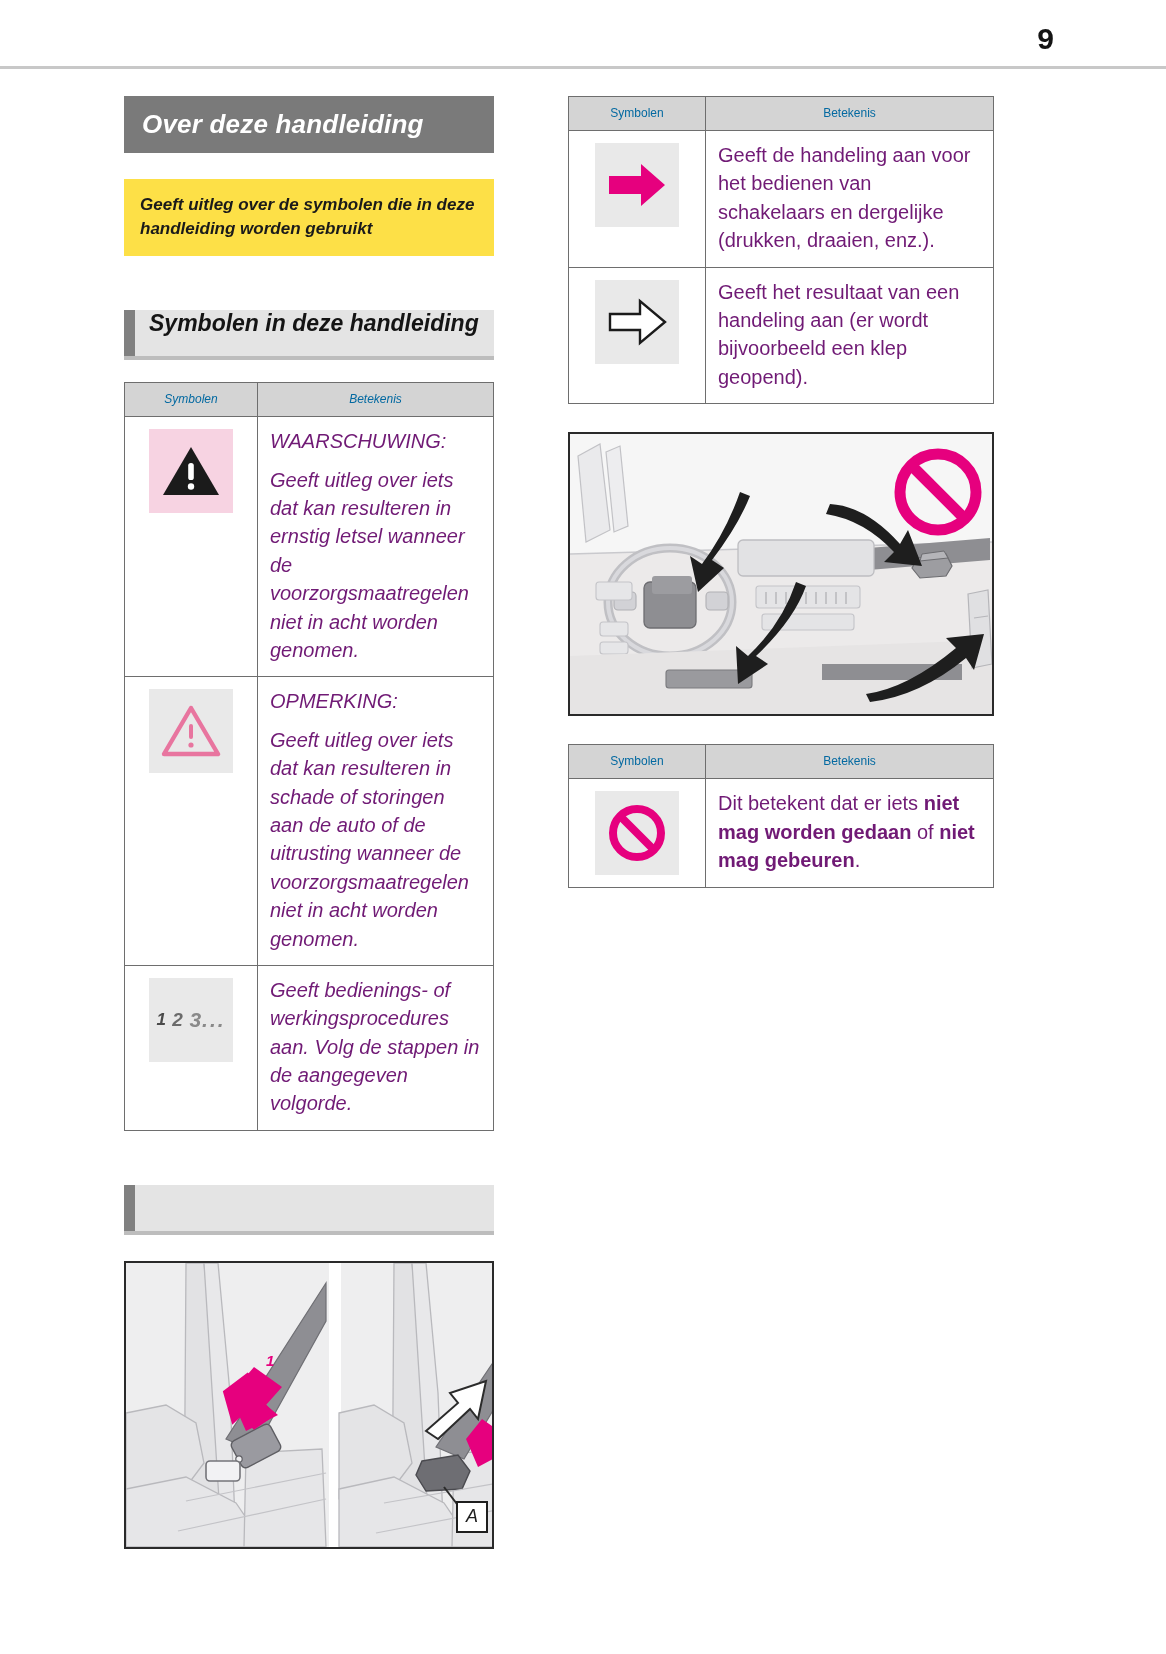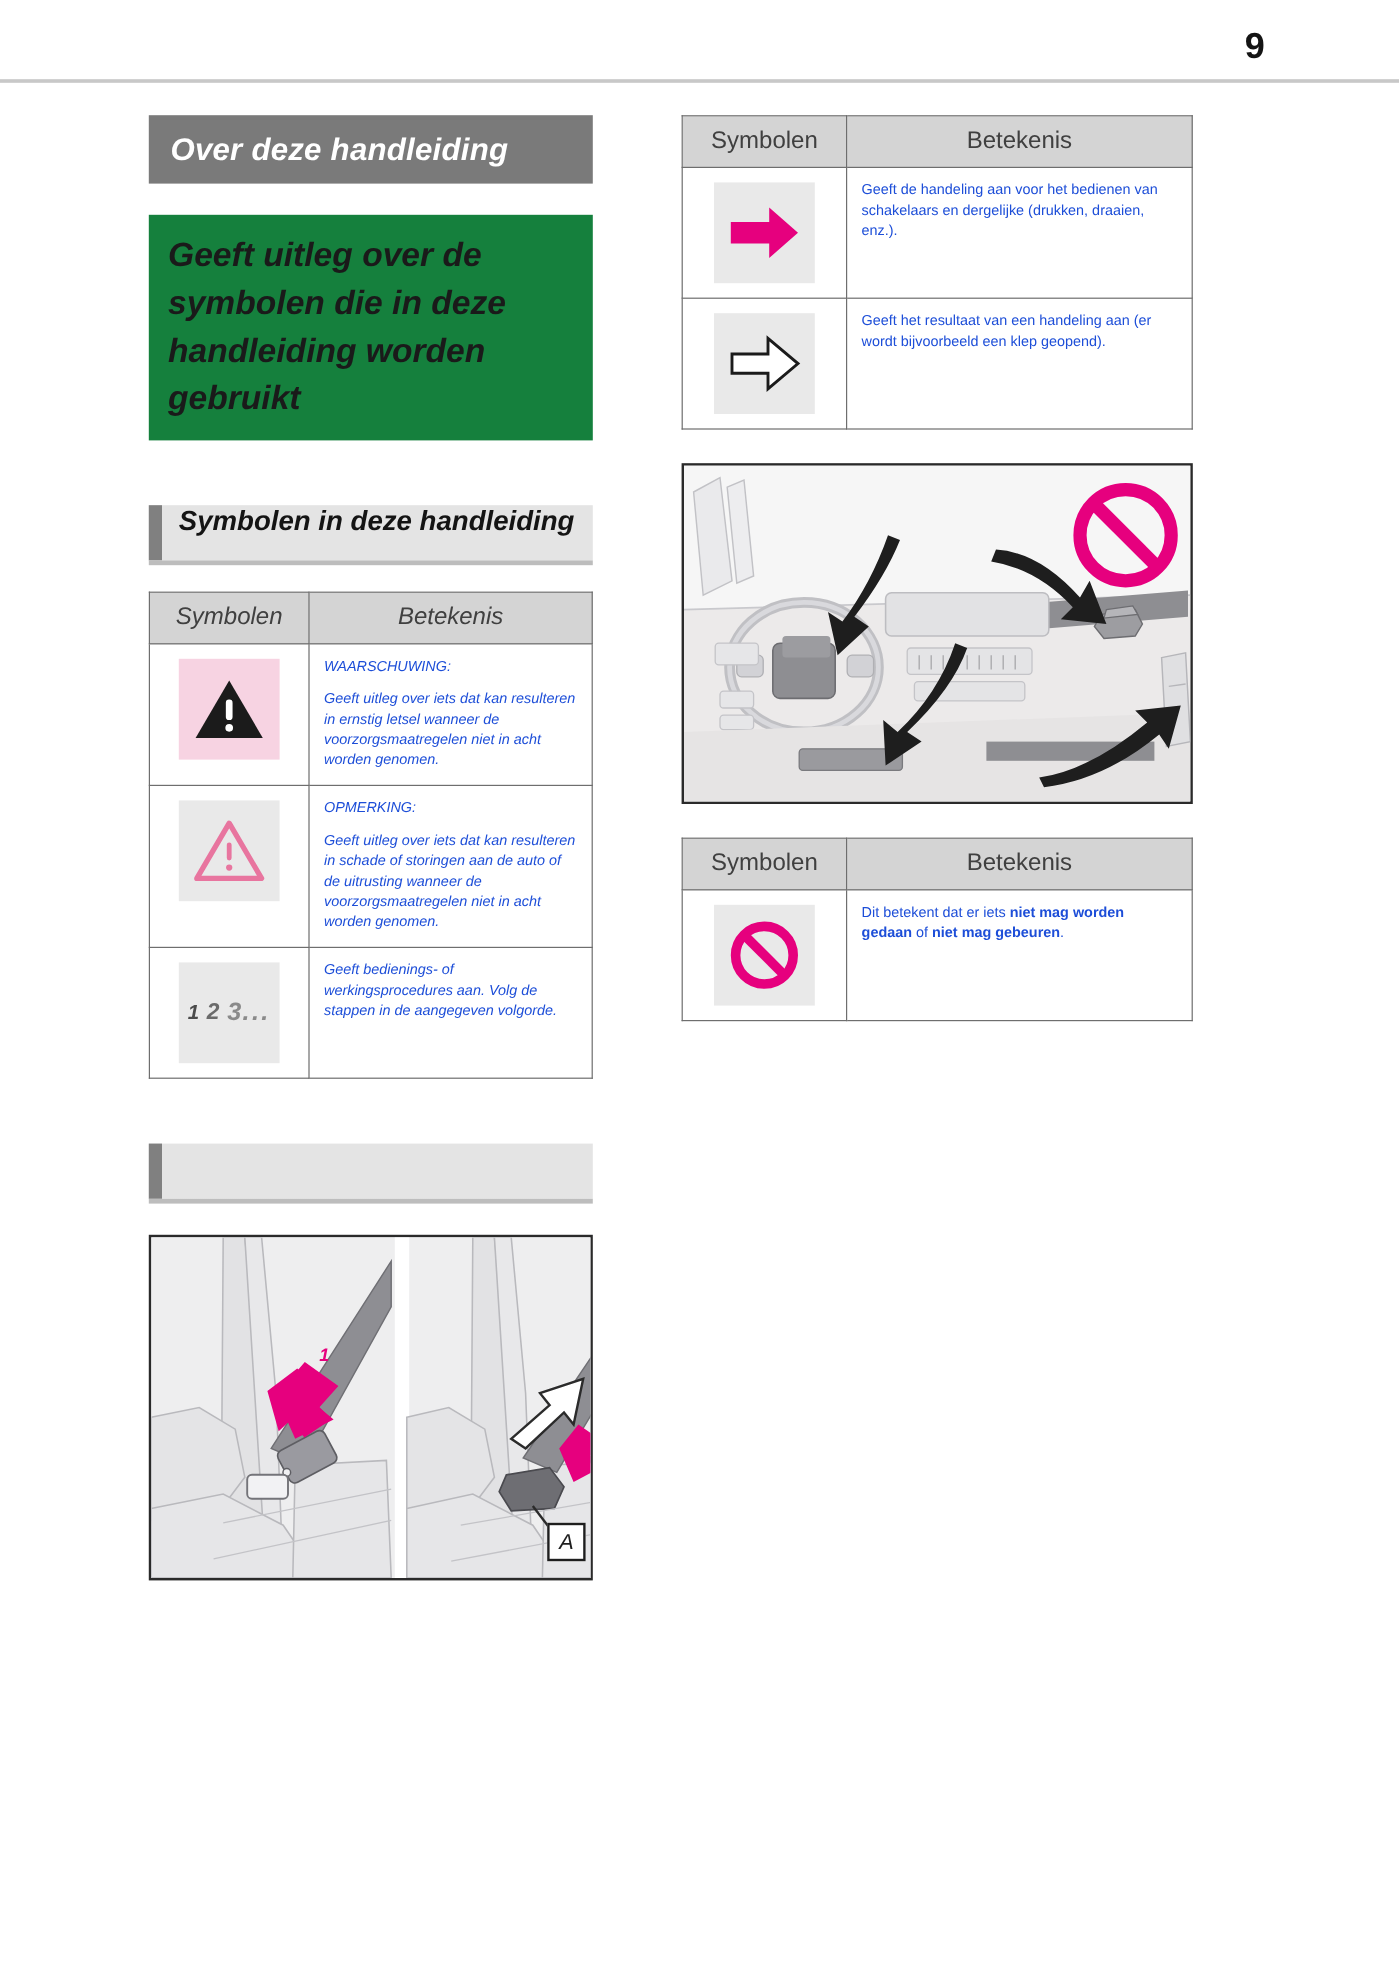--- a/index.html
+++ b/index.html
@@ -29,22 +29,22 @@
   .col-right { position:absolute; left:568px;  top:96px; width:426px; }
 
   
   .h-main {
     background:#7a7a7a; color:#ffffff;
     font-size:26px; font-weight:bold;
     padding:13px 0 13px 18px;
     letter-spacing:.2px;
   }
   .h-sub-box {
-    background:#15803d;
-    font-size:28px; font-weight:bold;
+    background:#fde047;
+    font-size:17px; font-weight:bold;
     line-height:1.42;
     padding:14px 16px 15px 16px;
     margin-top:26px;
     color:#1a1a1a;
   }
   .h-sec {
     position:relative;
     background:linear-gradient(to bottom,#e4e4e4,#e4e4e4) ;
     margin-top:54px;
     height:46px;
@@ -69,35 +69,35 @@
   }
   table.sym.left  { margin-top:26px; }
   table.sym.right { margin-top:0px; }
   table.sym th, table.sym td {
     border:1px solid #6e6e6e;
     vertical-align:top;
   }
   table.sym thead th {
     background:#d4d4d4;
     font-weight:normal;
-    font-size:20px;
+    font-size:12px;
     padding:9px 0 10px 0;
     text-align:center;
-    color:#404040;
+    color:#0369a1;
   }
   td.symcell {
     text-align:center;
     vertical-align:middle;
     padding:12px 6px;
   }
   td.meancell {
     padding:10px 12px 12px 12px;
-    font-size:12px;
+    font-size:20px;
     line-height:1.42;
-    color:#1d4ed8;
+    color:#701a75;
   }
   td.meancell .lead { display:block; margin-bottom:10px; }
   td.meancell b { font-weight:bold; }
 
   
   .tile {
     width:84px; height:84px;
     display:inline-flex; align-items:center; justify-content:center;
     background:#e9e9e9;
   }

